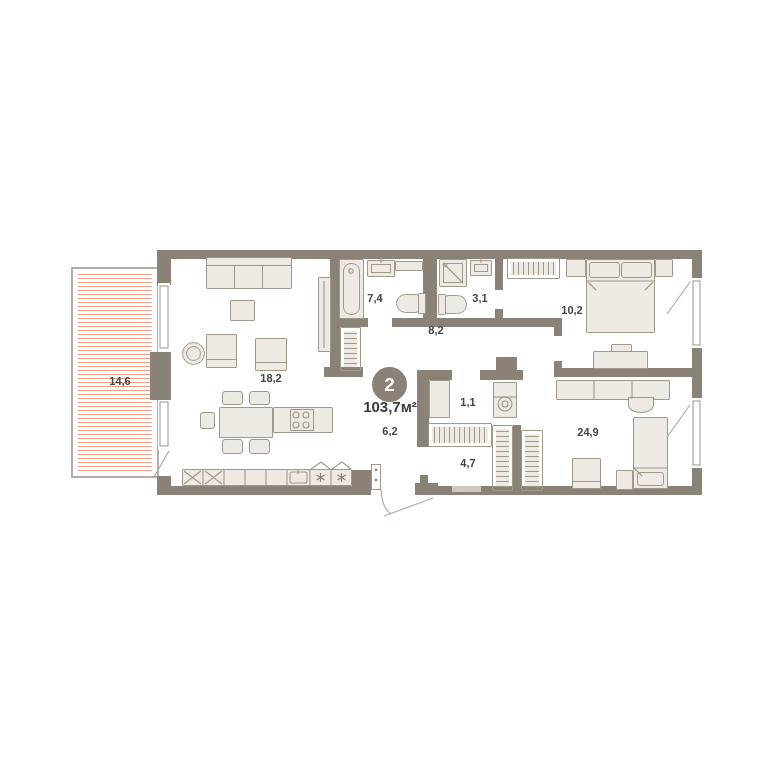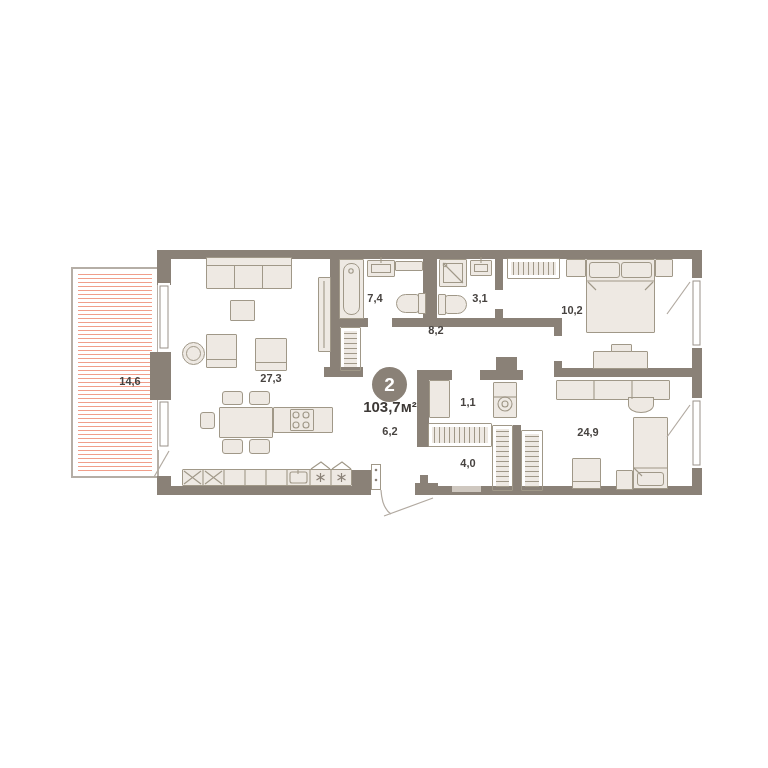--- a/index.html
+++ b/index.html
@@ -196,29 +196,29 @@
       <line x1="169" y1="451" x2="154" y2="477"></line>
       <line x1="433" y1="498" x2="384" y2="516"></line>
       <path d="M 381 490 Q 382 508 391 514"></path>
     </g>
     <g fill="#8a8177">
       <circle cx="376" cy="470" r="1.3"></circle>
         <circle cx="376" cy="480" r="1.3"></circle>
     </g>
   </svg>
 
-  <div class="lbl" style="left:130px;top:381px">14,6</div>
-  <div class="lbl" style="left:271px;top:378px">27,3</div>
+  <div class="lbl" style="left:120px;top:381px">14,6</div>
+  <div class="lbl" style="left:271px;top:378px">18,2</div>
   <div class="lbl" style="left:375px;top:298px">7,4</div>
   <div class="lbl" style="left:480px;top:298px">3,1</div>
   <div class="lbl" style="left:436px;top:330px">8,2</div>
   <div class="lbl" style="left:572px;top:310px">10,2</div>
   <div class="lbl" style="left:468px;top:402px">1,1</div>
   <div class="lbl" style="left:390px;top:431px">6,2</div>
-  <div class="lbl" style="left:468px;top:463px">4,0</div>
+  <div class="lbl" style="left:468px;top:463px">4,7</div>
   <div class="lbl" style="left:588px;top:432px">24,9</div>
 
   <div class="badge">
     <span>2</span>
   </div>
   <div class="total">103,7м²</div>
 
 </div>
 
 </body></html>

